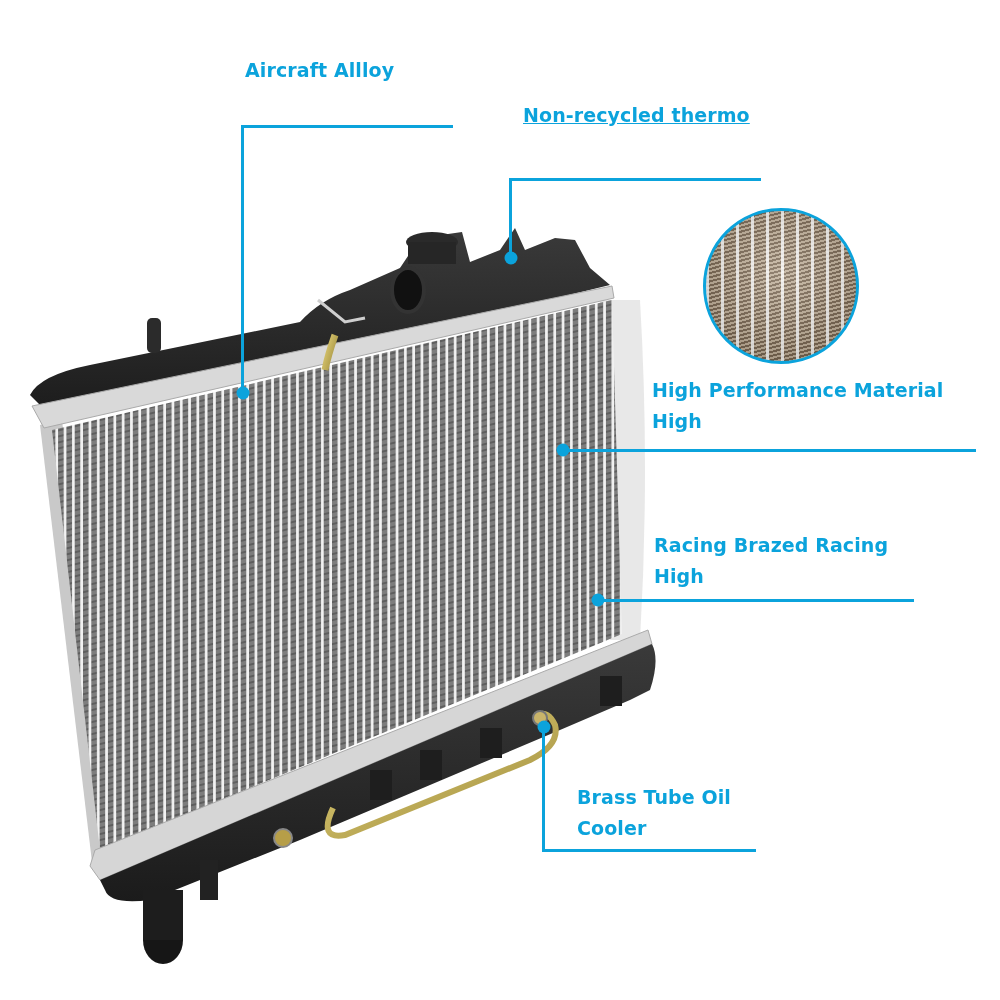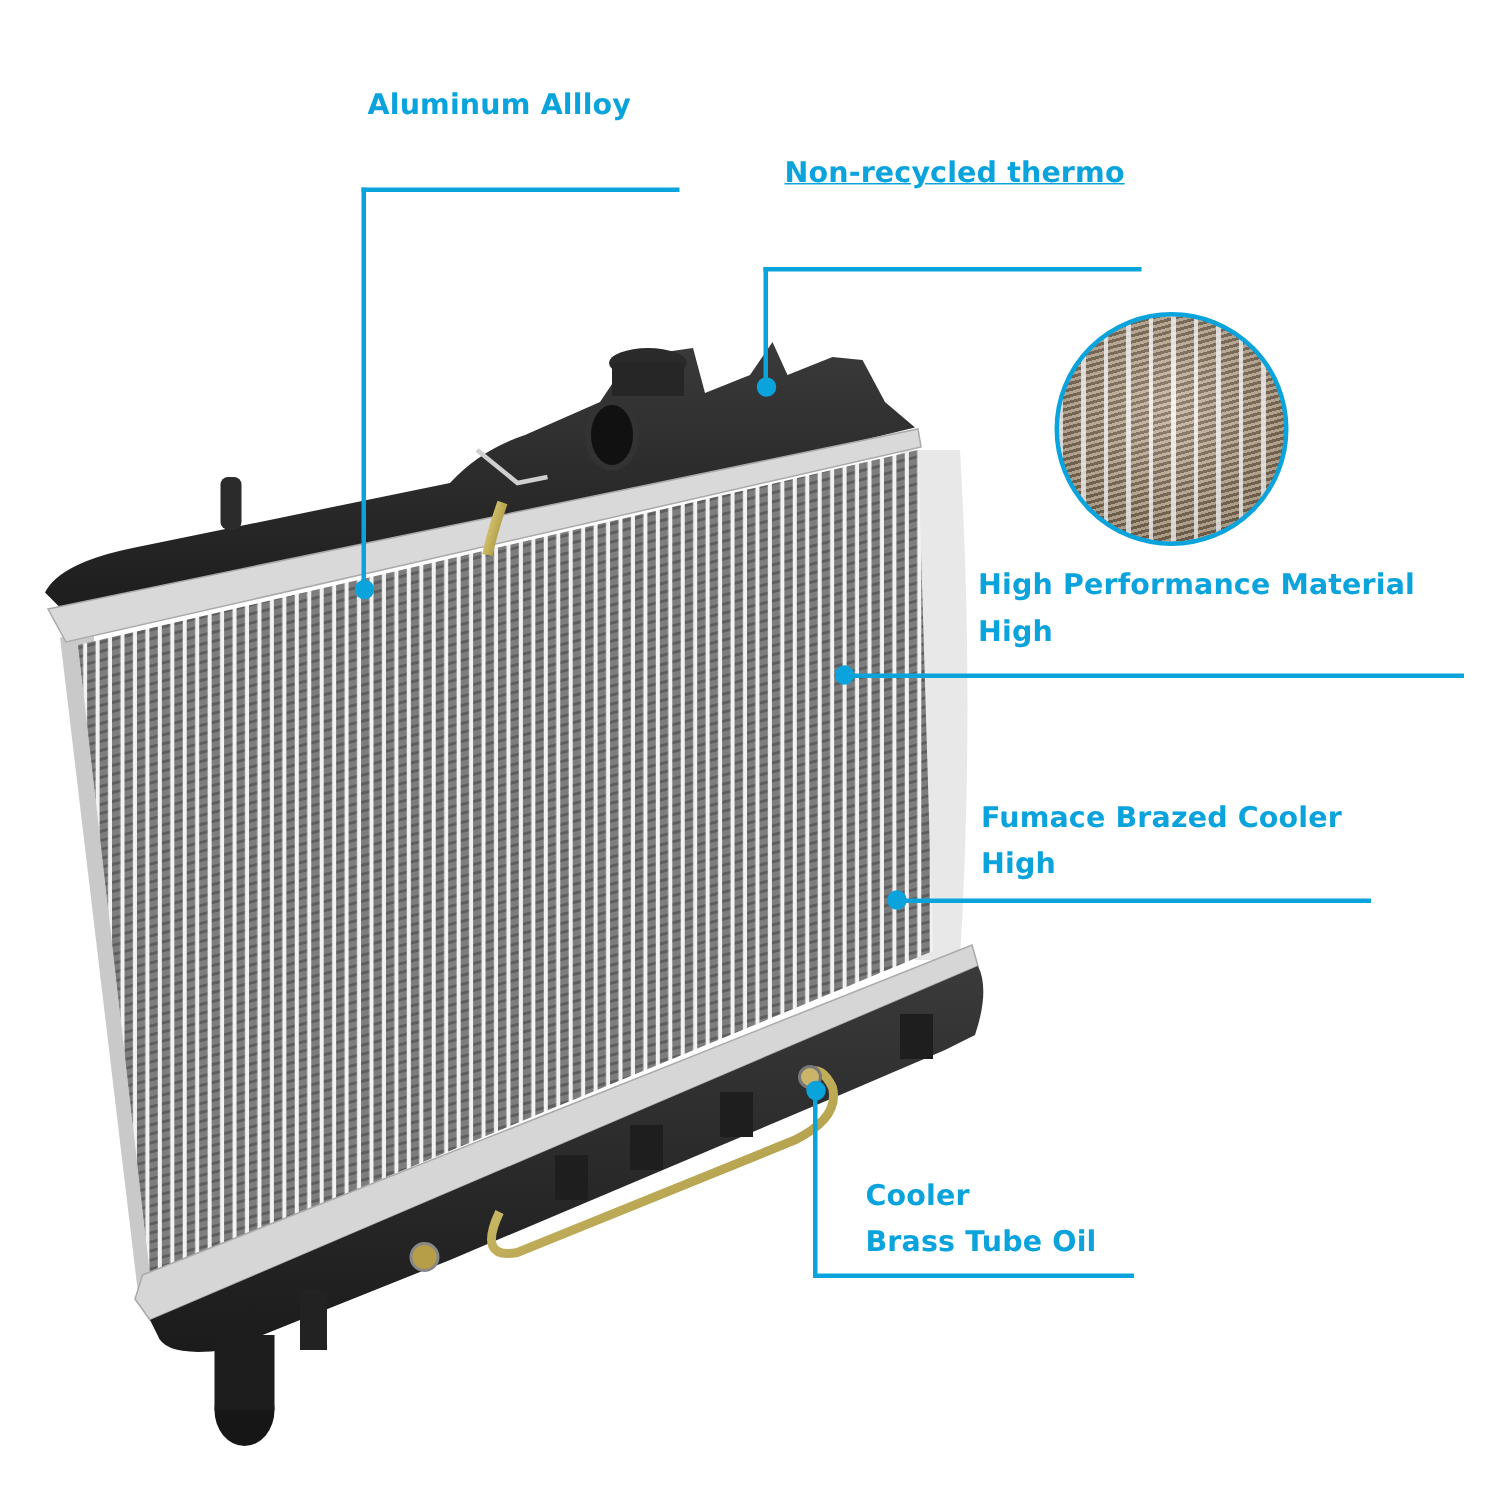--- a/index.html
+++ b/index.html
@@ -79,48 +79,48 @@
     <circle cx="540" cy="718" r="7" fill="#c9b46a" stroke="#777" stroke-width="2"></circle>
     <circle cx="283" cy="838" r="9" fill="#b69e48" stroke="#888" stroke-width="2"></circle>
 
     <path d="M 335 335 Q 328 355 325 370" fill="none" stroke="url(#brassGrad)" stroke-width="7"></path>
     <path d="M 318 300 L 345 322 L 365 318" fill="none" stroke="#cfcfcf" stroke-width="3"></path>
   </svg>
 
   <div class="inset"></div>
 
   <div class="label" style="left:245px; top:55px;">
-    <span>Aluminum Allloy</span>
+    <span>Aircraft Allloy</span>
   </div>
   <div class="hline" style="left:241px; top:125px; width:212px;"></div>
   <div class="vline" style="left:241px; top:125px; height:268px;"></div>
   <div class="dot" style="left:243px; top:393px;"></div>
 
   <div class="label" style="left:523px; top:100px;text-decoration:underline;">
     <span>Non-recycled thermo</span>
   </div>
   <div class="hline" style="left:509px; top:178px; width:252px;"></div>
   <div class="vline" style="left:509px; top:178px; height:80px;"></div>
   <div class="dot" style="left:511px; top:258px;"></div>
 
   <div class="label" style="left:652px; top:375px;">
     <span>High Performance Material</span>
     <span>High</span>
   </div>
   <div class="hline" style="left:563px; top:449px; width:413px;"></div>
   <div class="dot" style="left:563px; top:450px;"></div>
 
   <div class="label" style="left:654px; top:530px;">
-    <span>Fumace Brazed Cooler</span>
+    <span>Racing Brazed Racing</span>
     <span>High</span>
   </div>
   <div class="hline" style="left:598px; top:599px; width:316px;"></div>
   <div class="dot" style="left:598px; top:600px;"></div>
 
   <div class="label" style="left:577px; top:782px;">
+    <span>Brass Tube Oil</span>
     <span>Cooler</span>
-    <span>Brass Tube Oil</span>
   </div>
   <div class="vline" style="left:542px; top:727px; height:125px;"></div>
   <div class="hline" style="left:542px; top:849px; width:214px;"></div>
   <div class="dot" style="left:544px; top:727px;"></div>
 
 </div>
 
 </body></html>

